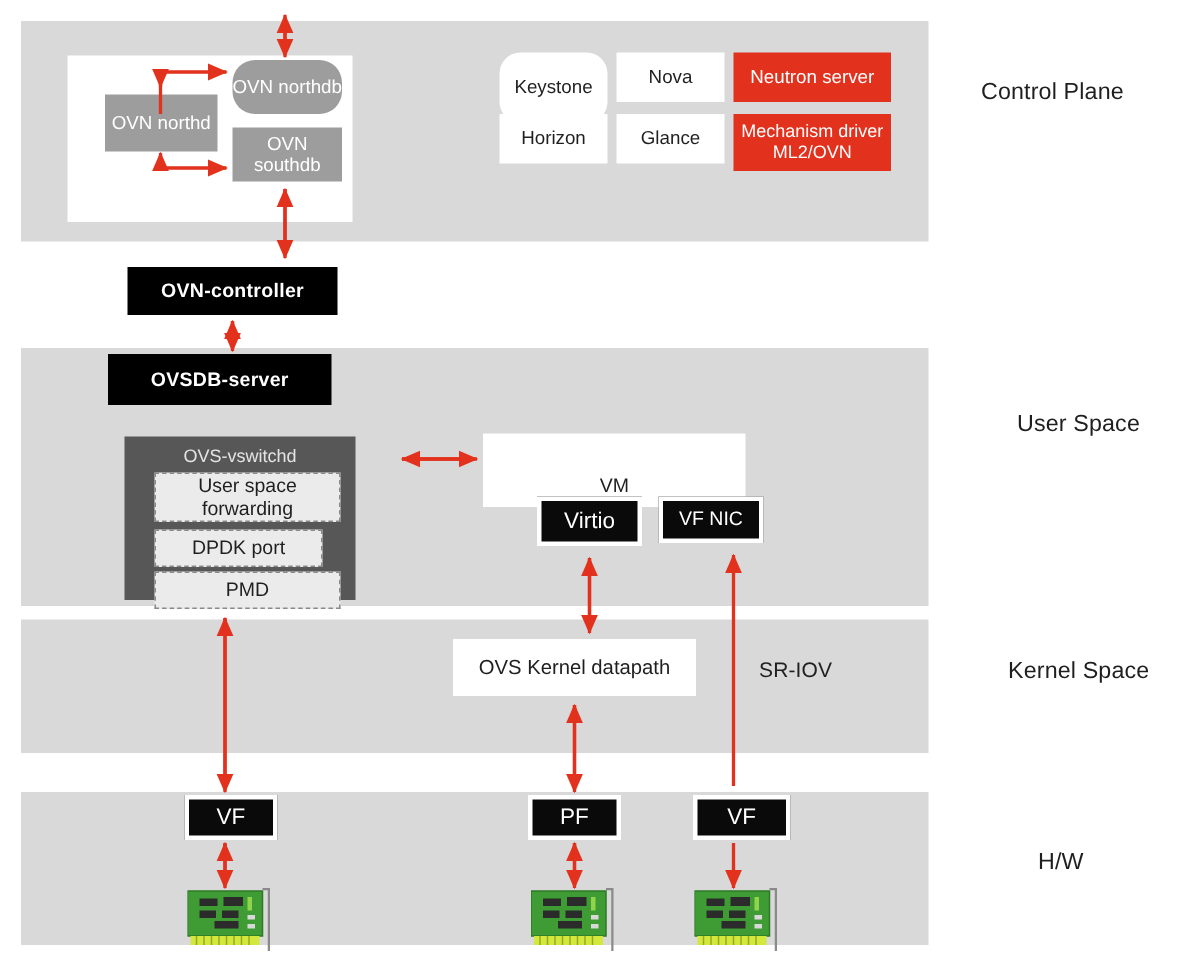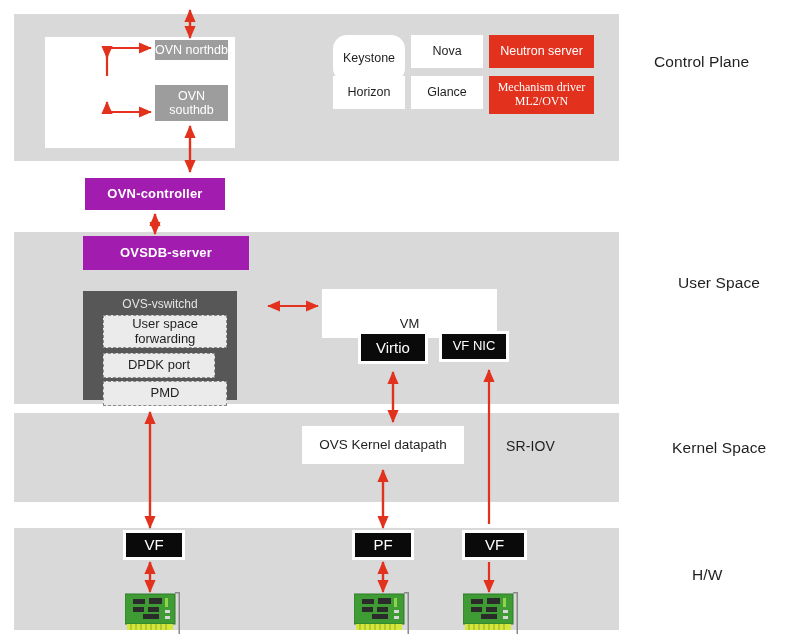--- a/index.html
+++ b/index.html
@@ -14,21 +14,21 @@
   .layer-label{position:absolute;color:#1f1f1f;font-size:15.5px;
                letter-spacing:.1px;white-space:nowrap;text-align:left;}
 
   
   .box{position:absolute;box-sizing:border-box;display:flex;
        align-items:center;justify-content:center;text-align:center;
        line-height:1.15;}
 
   .box-white{background:#ffffff;color:#1f1f1f;font-size:12.5px;}
   .box-gray{background:#9d9d9d;color:#ffffff;font-size:12.5px;}
-  .box-darkgray{background:#a21caf;color:#ffffff;font-size:13px;font-weight:bold;
+  .box-darkgray{background:#000000;color:#ffffff;font-size:13px;font-weight:bold;
                 letter-spacing:.2px;}
   .box-red{background:#e2311d;color:#ffffff;font-size:12.5px;}
   .box-black{background:#0a0a0a;color:#ffffff;font-size:15px;
              border:3px solid #ffffff;}
   .box-dashed{background:#ebebeb;color:#1f1f1f;font-size:13px;
               border:1.6px dashed #8a8a8a;}
 
   .vswitch-wrap{position:absolute;background:#575757;box-sizing:border-box;}
   .vswitch-title{position:absolute;left:0;right:0;top:6px;color:#e4e4e4;
                  font-size:12px;text-align:center;}
@@ -50,22 +50,25 @@
   <div class="band" style="left:14px;top:413px;width:605px;height:89px;"></div>
   <div class="band" style="left:14px;top:528px;width:605px;height:102px;"></div>
 
   <div class="layer-label" style="left:654px;top:53px;">Control Plane</div>
   <div class="layer-label" style="left:678px;top:274px;text-align:right;">User Space</div>
   <div class="layer-label" style="left:672px;top:439px;">Kernel Space</div>
   <div class="layer-label" style="left:692px;top:566px;">H/W</div>
 
   <div class="white-panel" style="left:45px;top:37px;width:190px;height:111px;"></div>
 
-
-  <div class="box box-gray" style="left:155px;top:40px;width:73px;height:20px;">
+  <div class="box box-gray" style="left:70px;top:63px;width:75px;height:38px;">
+      <span>OVN northd</span>
+    </div>
+
+  <div class="box box-gray" style="left:155px;top:40px;width:73px;height:36px;border-radius:15px;">
       <span>OVN northdb</span>
     </div>
 
   <div class="box box-gray" style="left:155px;top:85px;width:73px;height:36px;">
       <span>OVN southdb</span>
     </div>
 
   <div class="box box-white" style="left:333px;top:35px;width:72px;height:47px;border-radius:14px;">
       <span>Keystone</span>
     </div>
@@ -75,29 +78,29 @@
   <div class="box box-red" style="left:489px;top:35px;width:105px;height:33px;">
       <span>Neutron server</span>
     </div>
 
   <div class="box box-white" style="left:411px;top:76px;width:72px;height:33px;">
       <span>Glance</span>
     </div>
   <div class="box box-white" style="left:333px;top:76px;width:72px;height:33px;">
       <span>Horizon</span>
     </div>
-  <div class="box box-red" style="left:489px;top:76px;width:105px;height:38px;font-size:12px;font-family:Liberation Serif, serif;">
+  <div class="box box-red" style="left:489px;top:76px;width:105px;height:38px;font-size:12px;">
       <span>Mechanism driver ML2/OVN</span>
     </div>
 
   <div class="box box-darkgray" style="left:85px;top:178px;width:140px;height:32px;">
       <span>OVN-controller</span>
     </div>
 
-  <div class="box box-darkgray" style="left:83px;top:236px;width:166px;height:34px;">
+  <div class="box box-darkgray" style="left:72px;top:236px;width:149px;height:34px;">
       <span>OVSDB-server</span>
     </div>
 
   <div class="vswitch-wrap" style="left:83px;top:291px;width:154px;height:109px;">
     <div class="vswitch-title">OVS-vswitchd</div>
   </div>
   <div class="box box-dashed" style="left:103px;top:315px;width:124px;height:33px;">
       <span>User space forwarding</span>
     </div>
   <div class="box box-dashed" style="left:103px;top:353px;width:112px;height:25px;">

